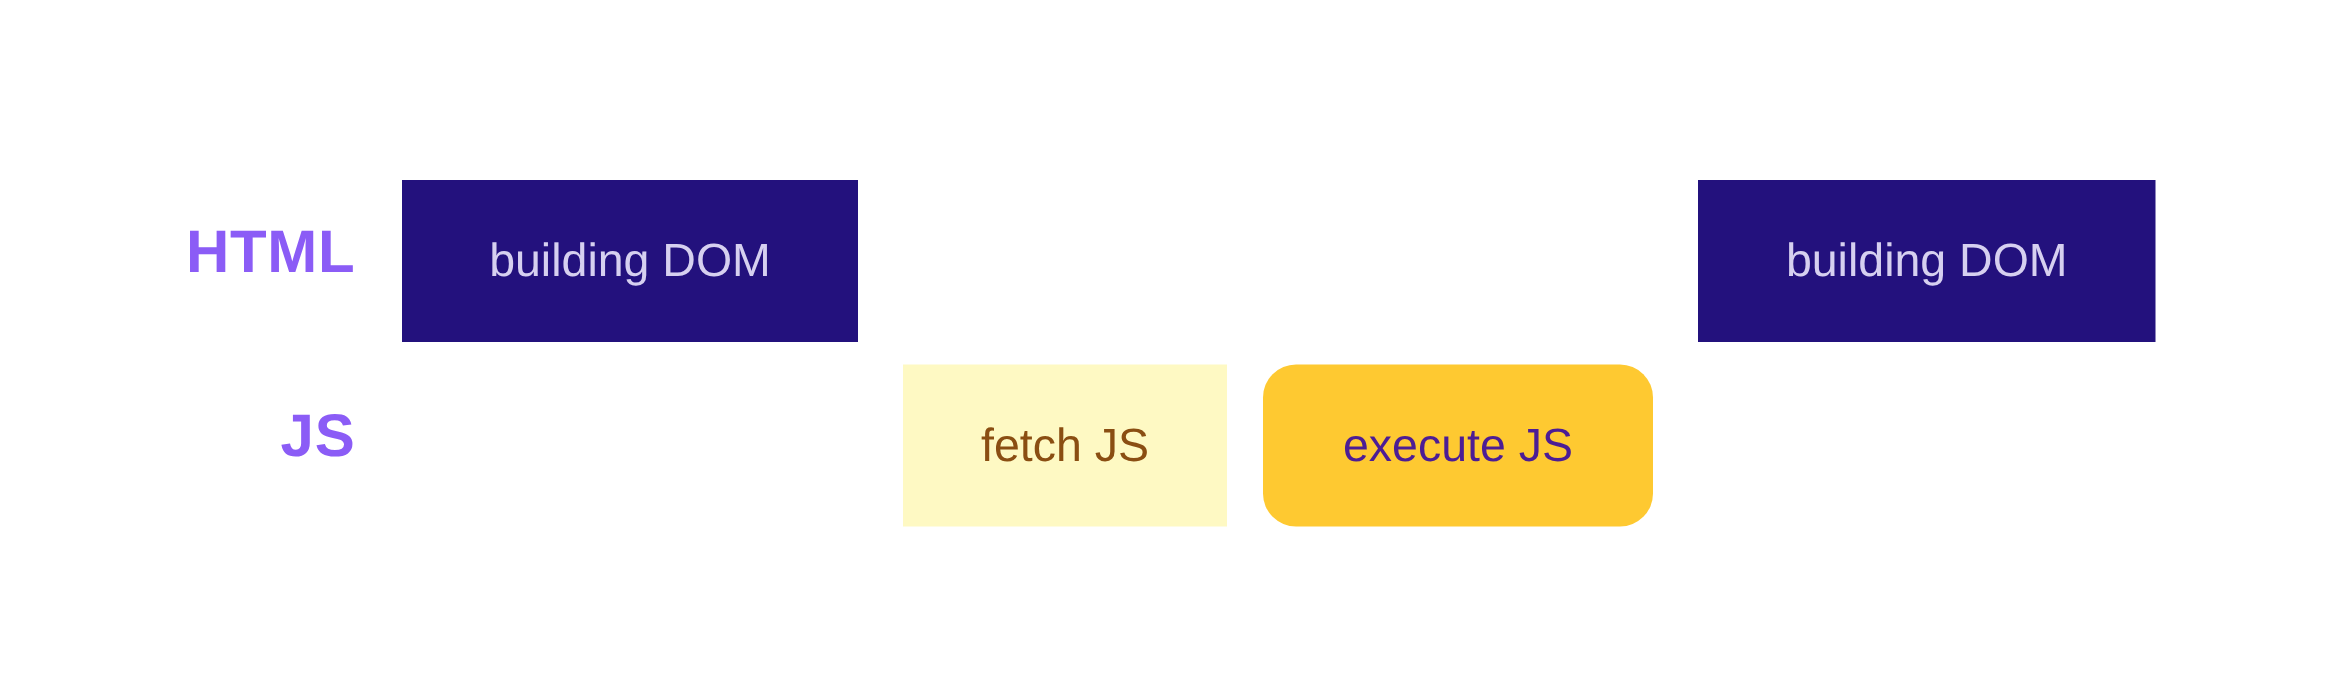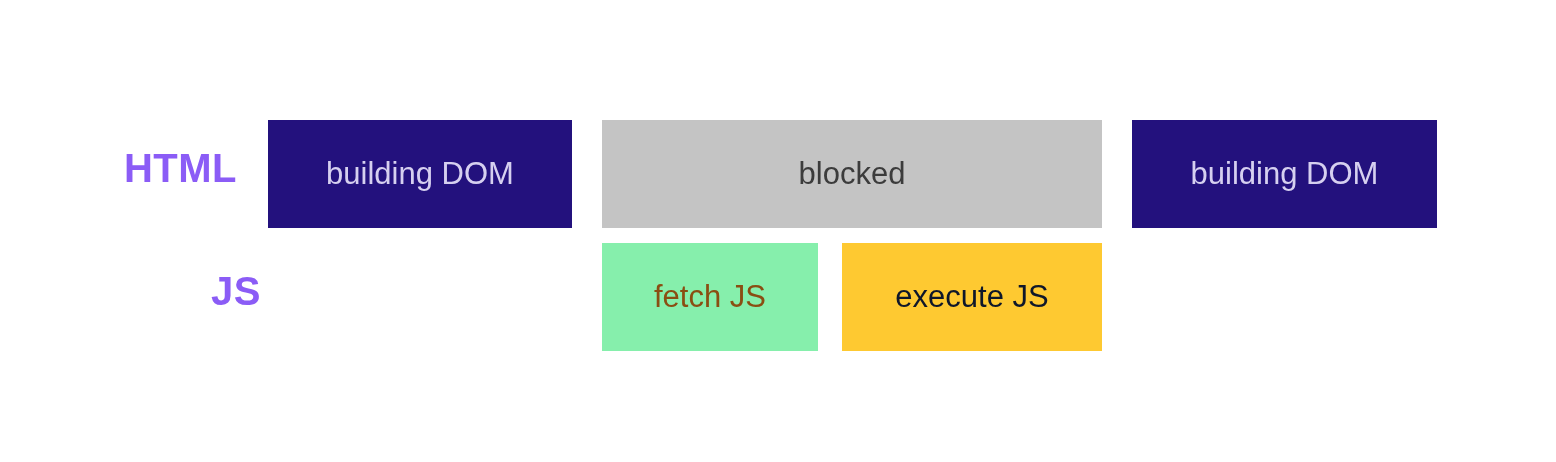--- a/index.html
+++ b/index.html
@@ -20,21 +20,21 @@
     width: 237px;
     left: 0;
     text-align: right;
     font-weight: 700;
     font-size: 40px;
     color: #8b5cf6;
     line-height: 97px;
     letter-spacing: 0.5px;
   }
   .label-html { top: 120px; height: 97px; }
-  .label-js   { top: 243px; height: 97px; margin-left: 24px; }
+  .label-js   { top: 243px; height: 97px; }
   .seg {
     position: absolute;
     height: 108px;
     display: flex;
     align-items: center;
     justify-content: center;
     font-size: 31px;
     font-weight: 400;
     white-space: nowrap;
   }
@@ -50,21 +50,20 @@
 <body>
 
 <div class="canvas">
 
   <div class="row-label label-html">HTML</div>
 
   <div class="row-label label-js">JS</div>
 
   <div class="seg row-html-seg seg-dom1" style="background: rgb(35, 17, 125); color: rgb(214, 208, 240);">building DOM</div>
 
-  <div class="seg row-html-seg seg-blocked" style="background: rgb(196, 196, 196); color: rgb(60, 60, 60);">blocked</div>
 
   <div class="seg row-html-seg seg-dom2" style="background: rgb(35, 17, 125); color: rgb(214, 208, 240);">building DOM</div>
 
-  <div class="seg row-js-seg seg-fetch" style="background: #86efac; color: rgb(138, 78, 18);">fetch JS</div>
+  <div class="seg row-js-seg seg-fetch" style="background: #fef9c3; color: rgb(138, 78, 18);">fetch JS</div>
 
-  <div class="seg row-js-seg seg-execute" style="background: rgb(254, 201, 49); color: #0f172a;">execute JS</div>
+  <div class="seg row-js-seg seg-execute" style="background: rgb(254, 201, 49); color: #4c1d95; border-radius: 22px;">execute JS</div>
 
 </div>
 
 </body></html>

